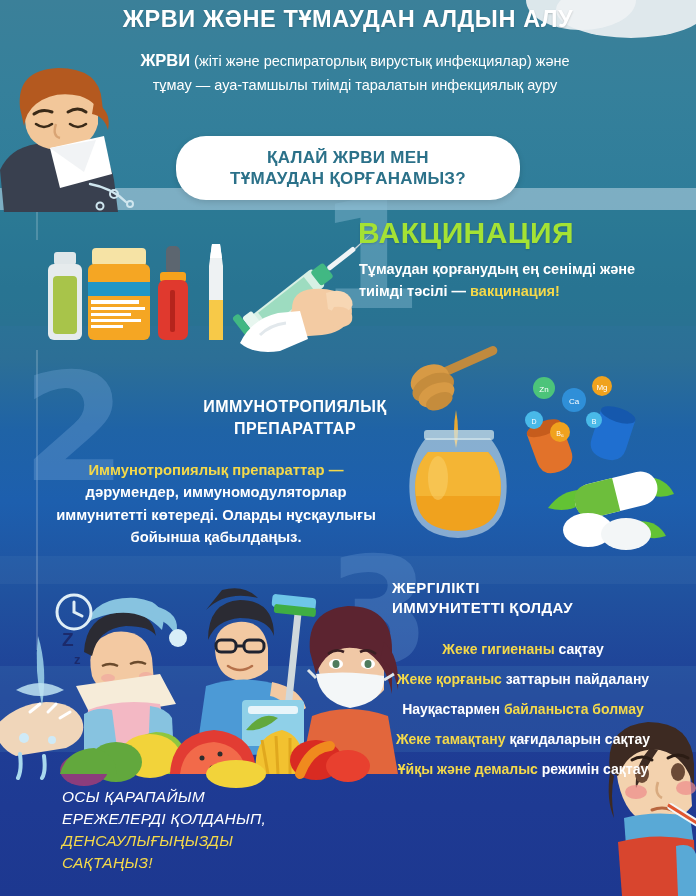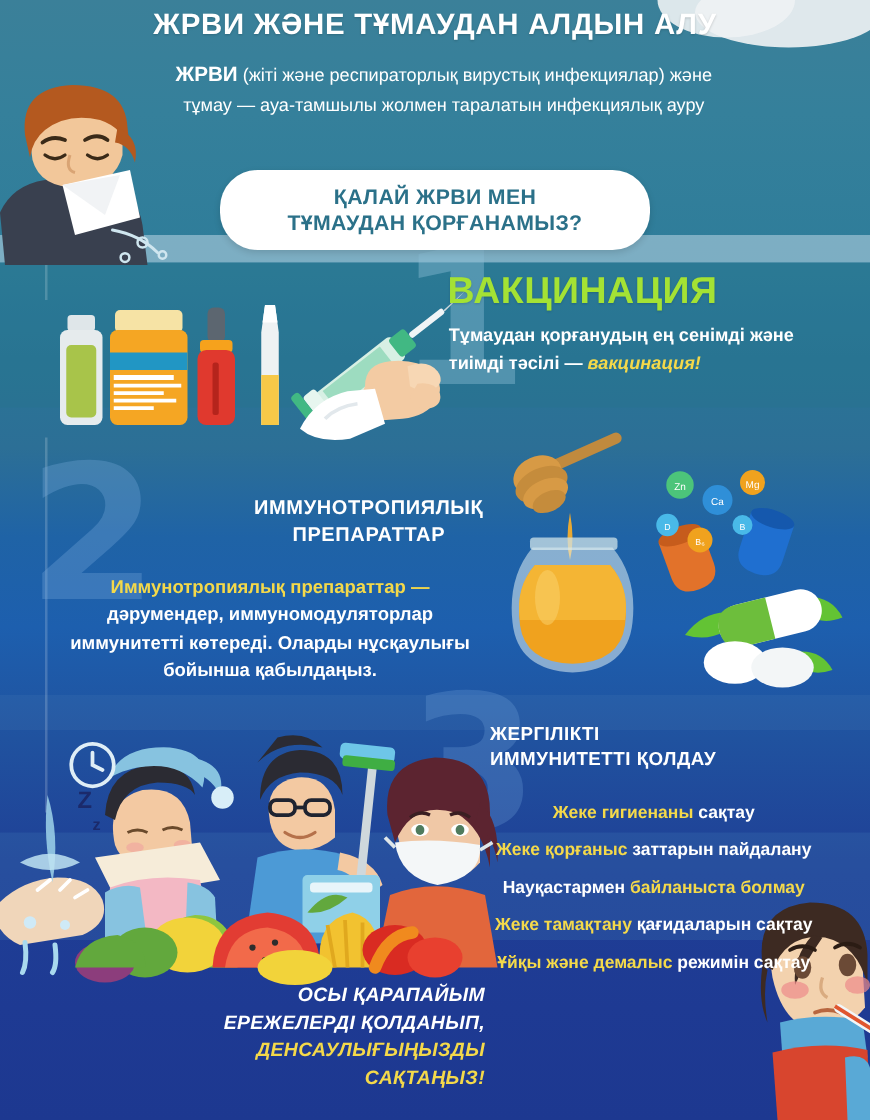--- a/index.html
+++ b/index.html
@@ -90,21 +90,21 @@
   
   .sec1-head {
     position: absolute; top: 216px; left: 358px;
     color: #a4e234; font-size: 30px; font-weight: bold; letter-spacing: .4px;
     text-shadow: 0 1px 2px rgba(0,0,0,.15);
   }
   .sec1-body {
     position: absolute; top: 258px; left: 359px; width: 280px;
     color: #ffffff; font-size: 14.5px; font-weight: bold; line-height: 1.52;
   }
-  .sec1-body .hl { color: #f4d94a; font-style: italic; }
+  .sec1-body .hl { color: #f4d94a; }
 
   
   .sec2-head {
     position: absolute; top: 396px; left: 150px; width: 290px;
     text-align: center; color: #ffffff;
     font-size: 16px; font-weight: bold; line-height: 1.35; letter-spacing: .5px;
   }
   .sec2-body {
     position: absolute; top: 459px; left: 40px; width: 352px;
     text-align: center; color: #ffffff;
@@ -124,21 +124,21 @@
   }
   .sec3-list li {
     color: #ffffff; font-size: 14px; font-weight: bold;
     line-height: 1.36; margin-bottom: 11px; text-align: center;
   }
   .sec3-list li .hl { color: #f4d94a; }
 
   
   .slogan {
     position: absolute; top: 786px; left: 62px; width: 326px;
-    text-align: right; font-style: italic; font-weight: bold;
+    text-align: left; font-style: italic; font-weight: normal;
     font-size: 15.5px; line-height: 1.42; color: #ffffff;
     letter-spacing: .3px;
   }
   .slogan .hl { color: #f4d94a; }
 
   
   .art { position: absolute; }
 
   
   .man { left: -6px; top: 62px; width: 170px; height: 150px; }
@@ -399,21 +399,21 @@
         <rect x="68" y="92" width="46" height="7" rx="3.5" fill="#f2f6f8"></rect>
         <rect x="68" y="94" width="40" height="3" fill="#e0562f"></rect>
         <rect x="110" y="90" width="8" height="11" rx="2" fill="#cfd8dc"></rect>
       </g>
     </svg>
   </div>
 
   <div class="title">ЖРВИ ЖӘНЕ ТҰМАУДАН АЛДЫН АЛУ</div>
 
   <div class="subtitle">
-    <b>ЖРВИ</b><span> (жіті және респираторлық вирустық инфекциялар) және тұмау — ауа-тамшылы жолмен таралатын инфекциялық ауру</span>
+    <b>ЖРВИ</b><span> (жіті және респираторлық вирустық инфекциялар) және тұмау — ауа-тамшылы тиімді таралатын инфекциялық ауру</span>
   </div>
 
   <div class="pill">
     <div class="pill-text">
       <div>ҚАЛАЙ ЖРВИ МЕН</div>
       <div>ТҰМАУДАН ҚОРҒАНАМЫЗ?</div>
     </div>
   </div>
 
   <div class="sec1-head">ВАКЦИНАЦИЯ</div>

